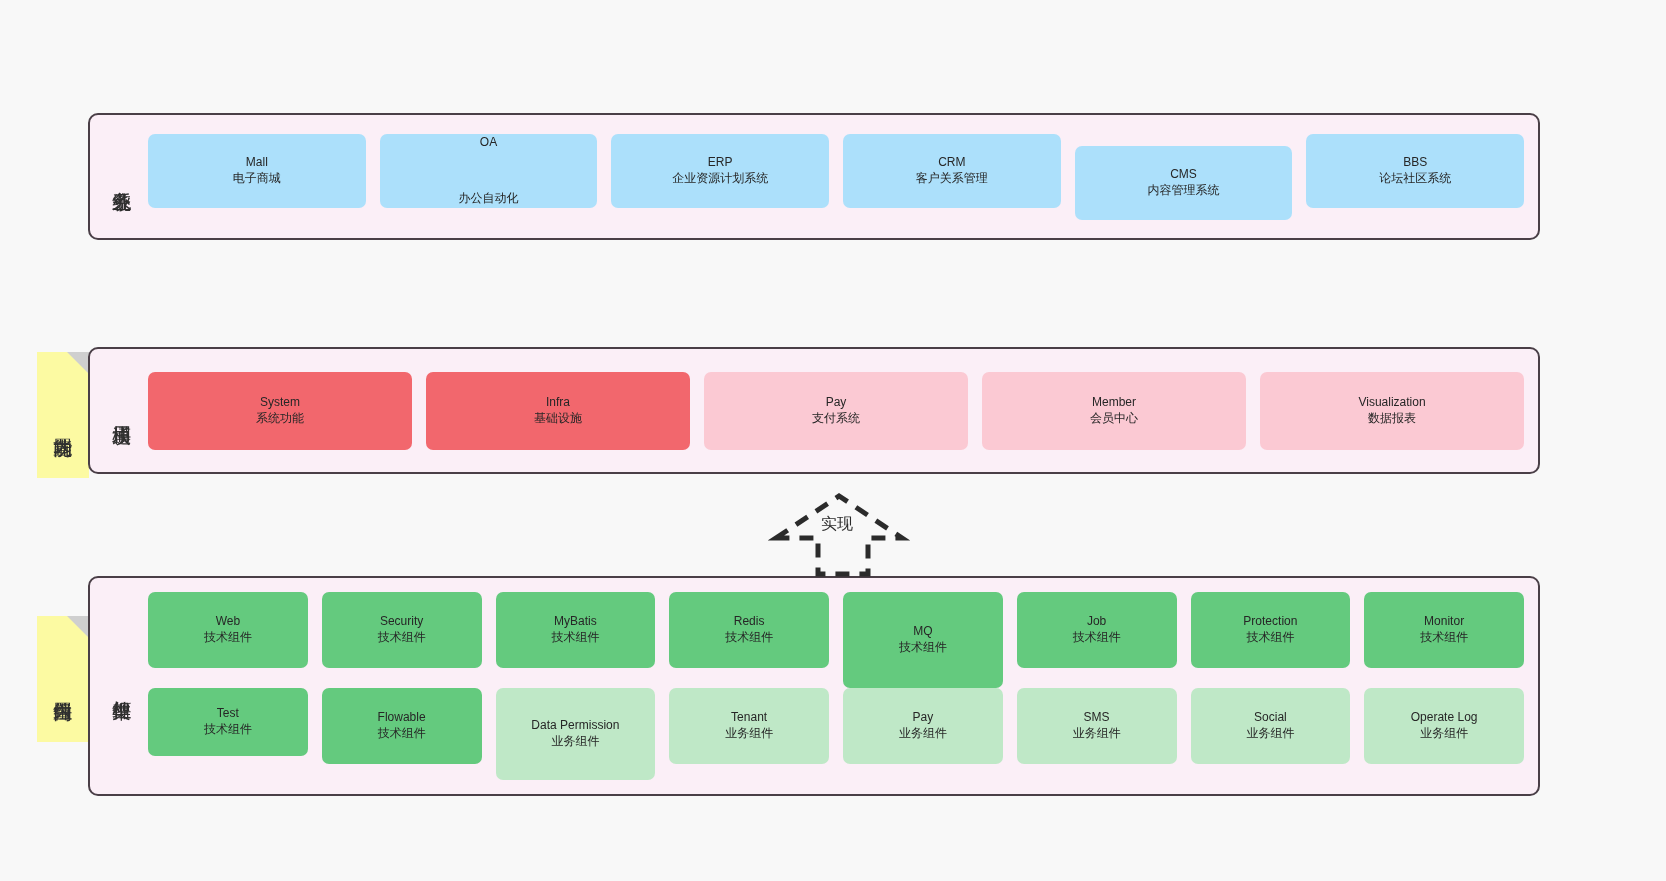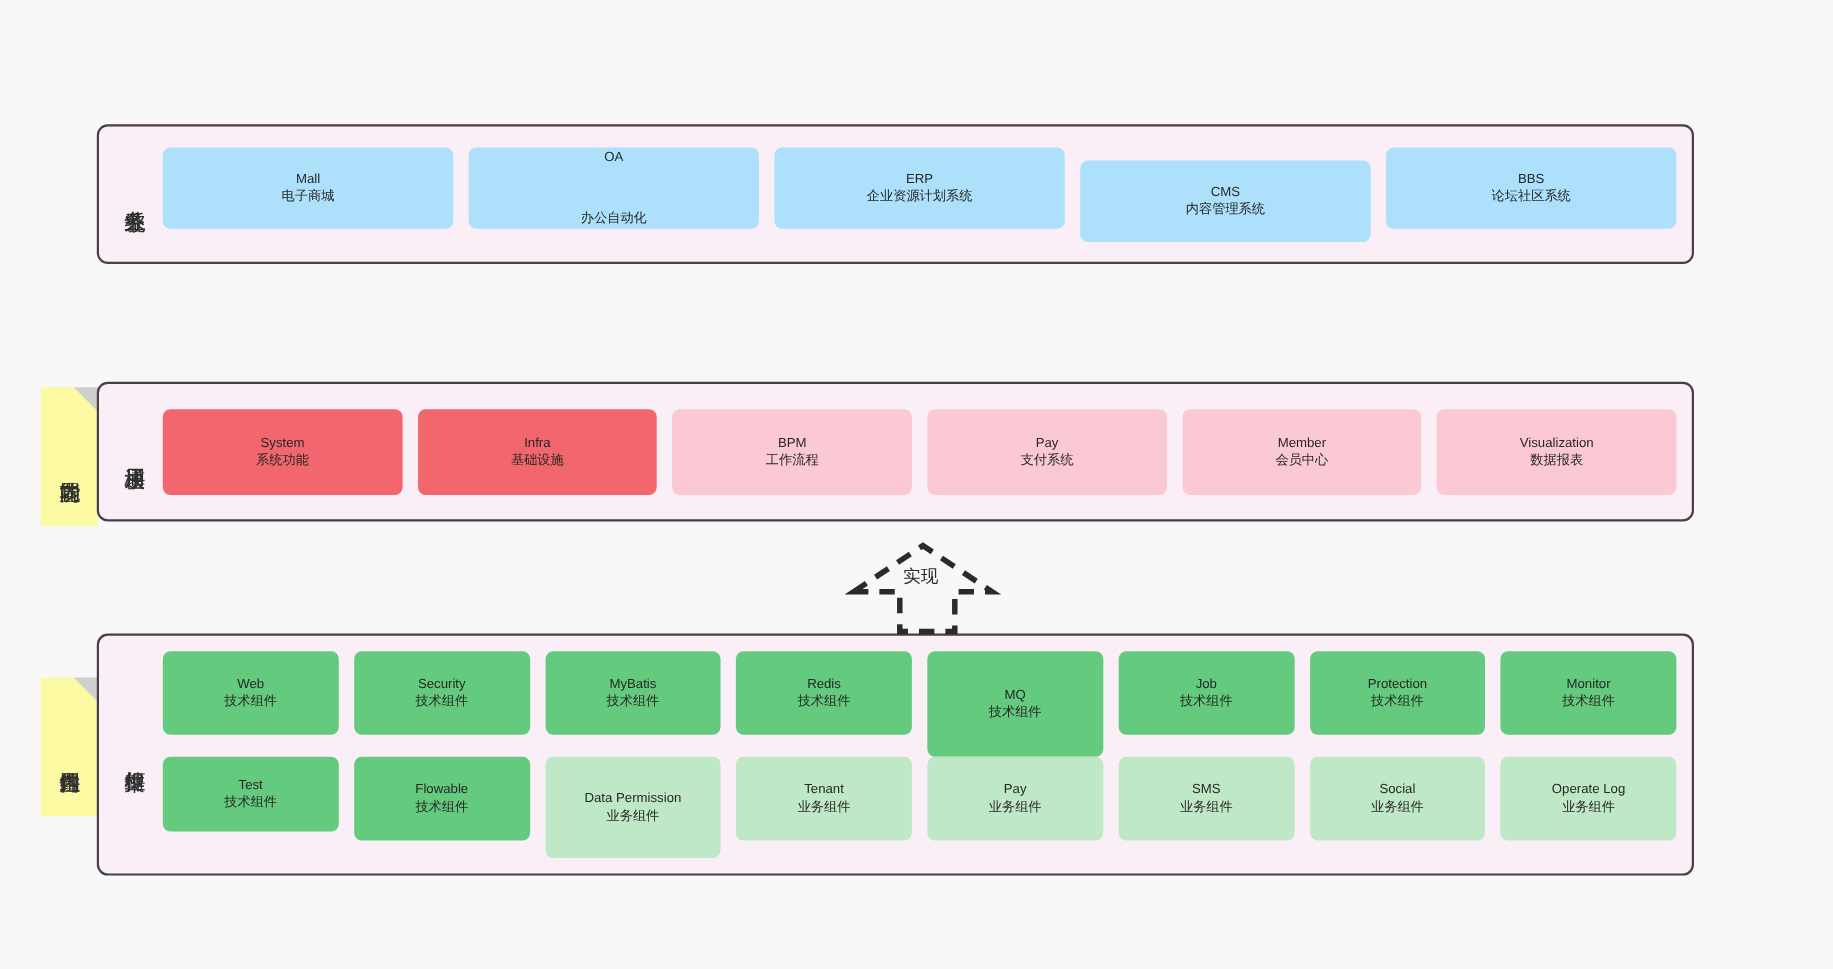--- a/index.html
+++ b/index.html
@@ -131,20 +131,24 @@
           <span class="cn">电子商城</span>
         </div>
         <div class="card c-blue" style="height:74px;gap:40px;">
           <span class="en">OA</span>
           <span class="cn">办公自动化</span>
         </div>
         <div class="card c-blue" style="height:74px;">
           <span class="en">ERP</span>
           <span class="cn">企业资源计划系统</span>
         </div>
+        <div class="card c-blue" style="height:74px;">
+          <span class="en">CRM</span>
+          <span class="cn">客户关系管理</span>
+        </div>
         <div class="card c-blue" style="height:74px;margin-top:12px;">
           <span class="en">CMS</span>
           <span class="cn">内容管理系统</span>
         </div>
         <div class="card c-blue" style="height:74px;text-align:right;">
           <span class="en">BBS</span>
           <span class="cn">论坛社区系统</span>
         </div>
       </div>
     </div>
@@ -160,24 +164,20 @@
     <div class="band-title">通用模块</div>
     <div class="band-body">
       <div class="row">
         <div class="card c-red" style="height:78px;">
           <span class="en">System</span>
           <span class="cn">系统功能</span>
         </div>
         <div class="card c-red" style="height:78px;">
           <span class="en">Infra</span>
           <span class="cn">基础设施</span>
-        </div>
-        <div class="card c-pink" style="height:78px;">
-          <span class="en">BPM</span>
-          <span class="cn">工作流程</span>
         </div>
         <div class="card c-pink" style="height:78px;">
           <span class="en">Pay</span>
           <span class="cn">支付系统</span>
         </div>
         <div class="card c-pink" style="height:78px;">
           <span class="en">Member</span>
           <span class="cn">会员中心</span>
         </div>
         <div class="card c-pink" style="height:78px;">

